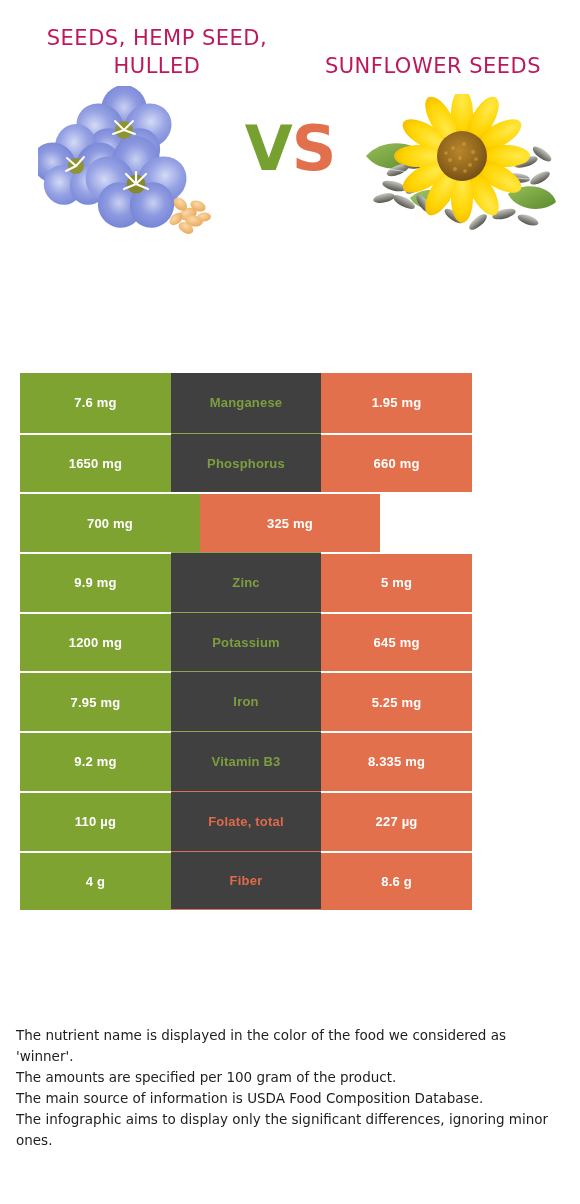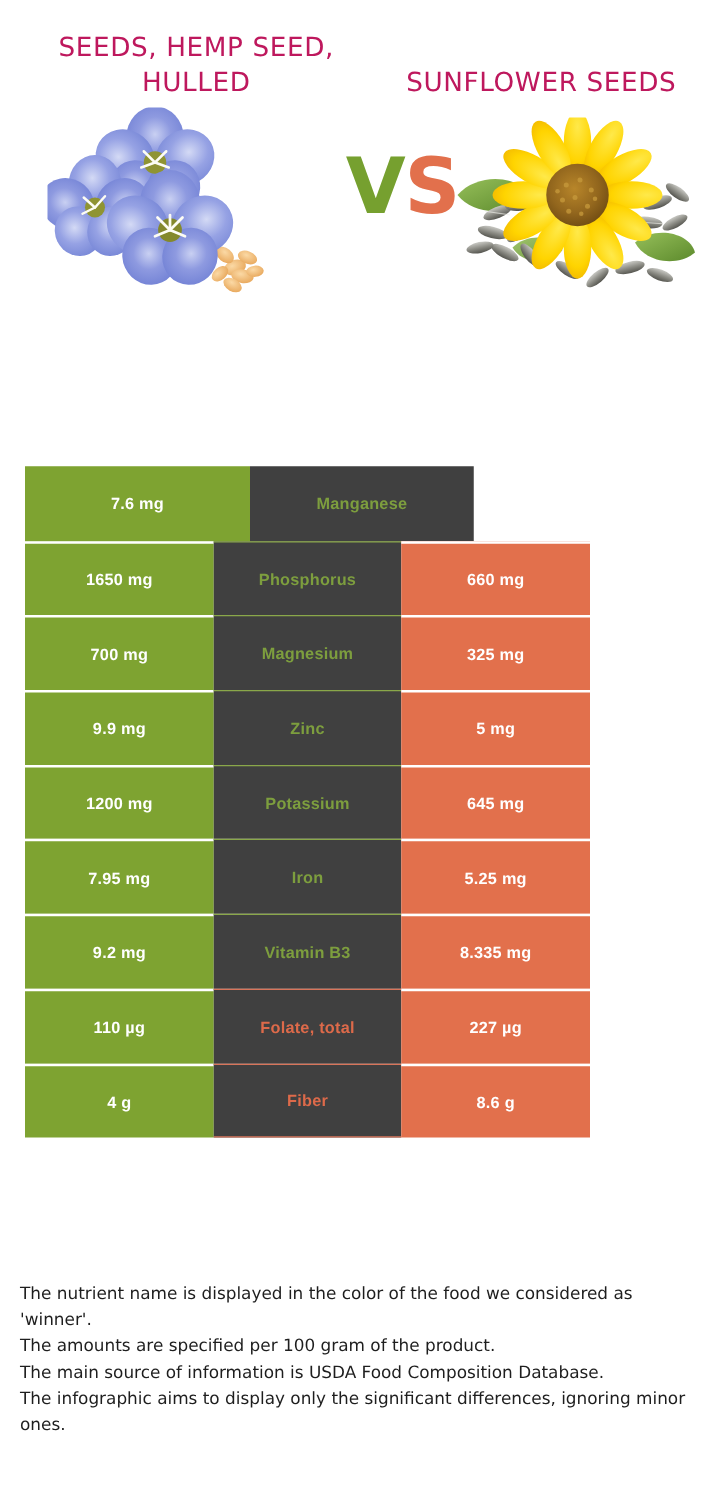--- a/index.html
+++ b/index.html
@@ -27,21 +27,20 @@
   .hero { position:relative; height:185px; margin-top:6px; }
   .hero-img { position:absolute; top:0; }
   .hero-img.left  { left:38px;  width:175px; height:160px; }
   .hero-img.right { right:22px; width:200px; height:150px; top:8px; }
   .vs {
     position:absolute; left:50%; top:26px;
     transform:translateX(-50%);
     font-size:62px; font-weight:700; letter-spacing:-1px;
     font-family:"DejaVu Sans", sans-serif;
     white-space:nowrap;
-    margin-left:32px;
   }
   .vs .v { color:#76a02f; }
   .vs .s { color:#e2704c; }
 
   
   .table { position:absolute; left:20px; top:373px; width:452px; }
   .row { display:flex; height:59.7px; }
   .cell {
     display:flex; align-items:center; justify-content:center;
     font-size:13px; font-weight:600; color:#ffffff;
@@ -248,29 +247,29 @@
         </g>
       </svg>
     </div>
   </div>
 
   <div class="table">
 
   <div class="row">
         <div class="cell left">7.6 mg</div>
         <div class="cell mid green">Manganese</div>
+        <div class="cell right">1.95 mg</div>
       </div>
       <div class="row">
         <div class="cell left">1650 mg</div>
         <div class="cell mid green">Phosphorus</div>
         <div class="cell right">660 mg</div>
       </div>
       <div class="row">
         <div class="cell left">700 mg</div>
-        <div class="cell mid green">Magnesium</div>
         <div class="cell right">325 mg</div>
       </div>
       <div class="row">
         <div class="cell left">9.9 mg</div>
         <div class="cell mid green">Zinc</div>
         <div class="cell right">5 mg</div>
       </div>
       <div class="row">
         <div class="cell left">1200 mg</div>
         <div class="cell mid green">Potassium</div>

